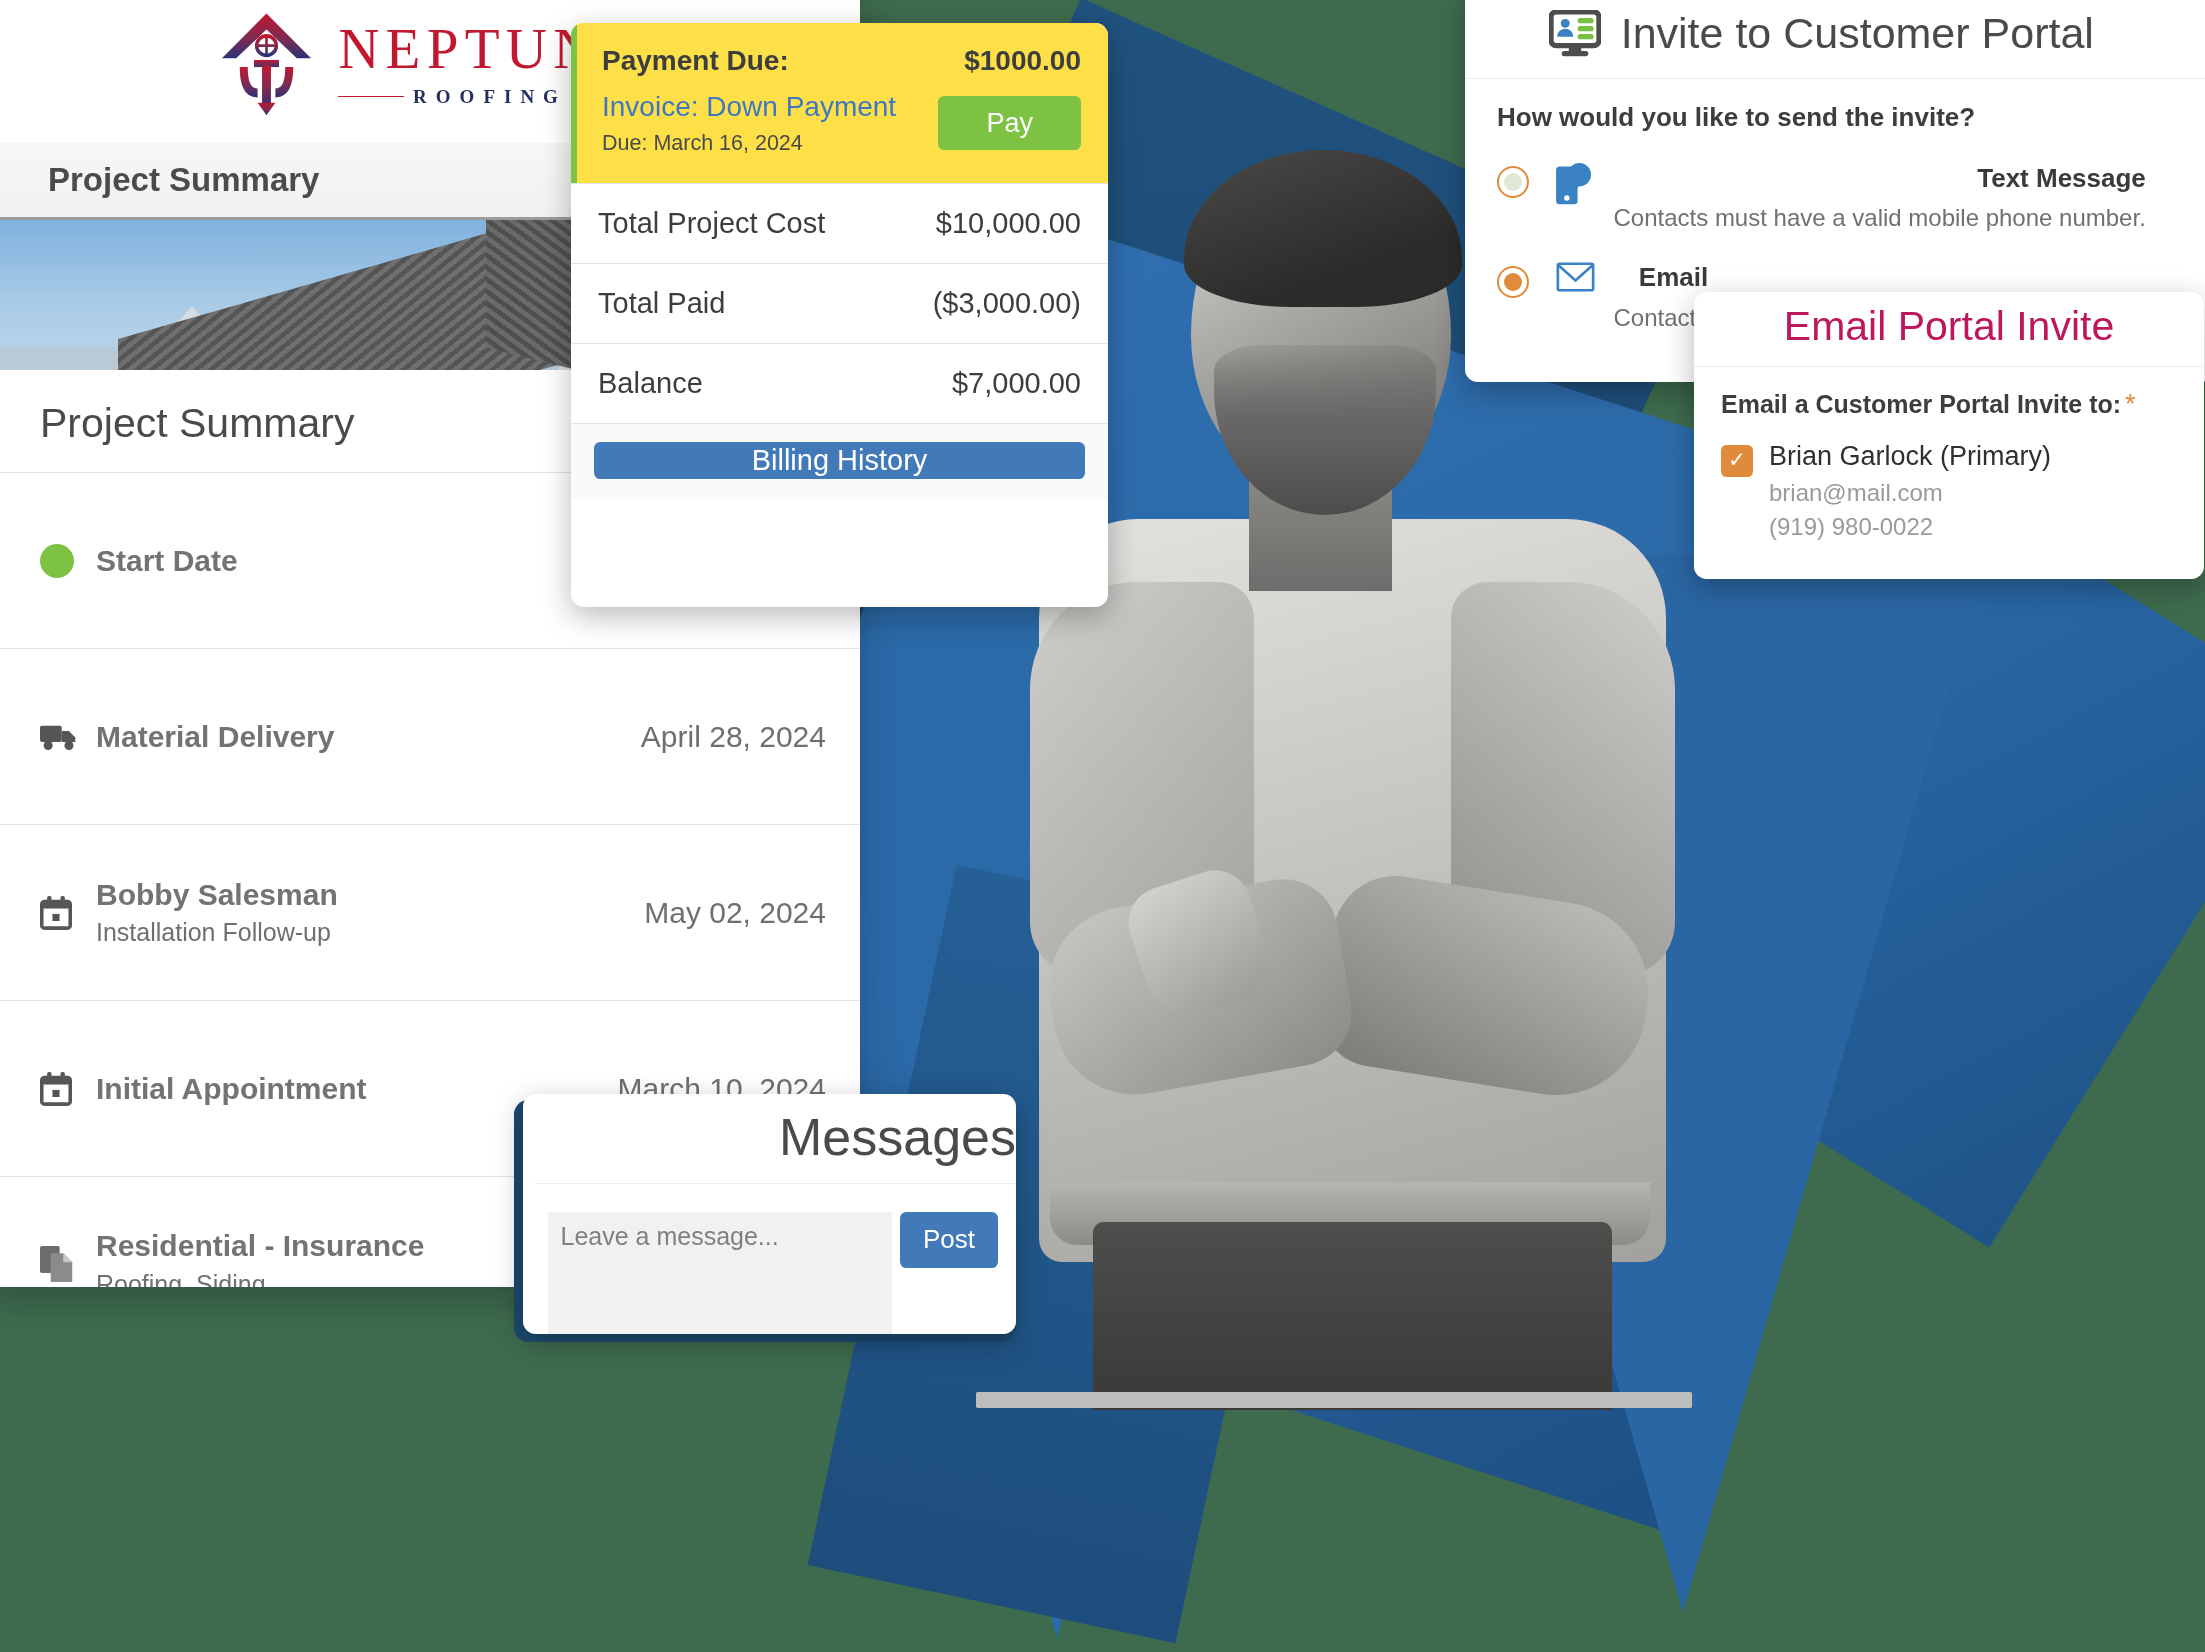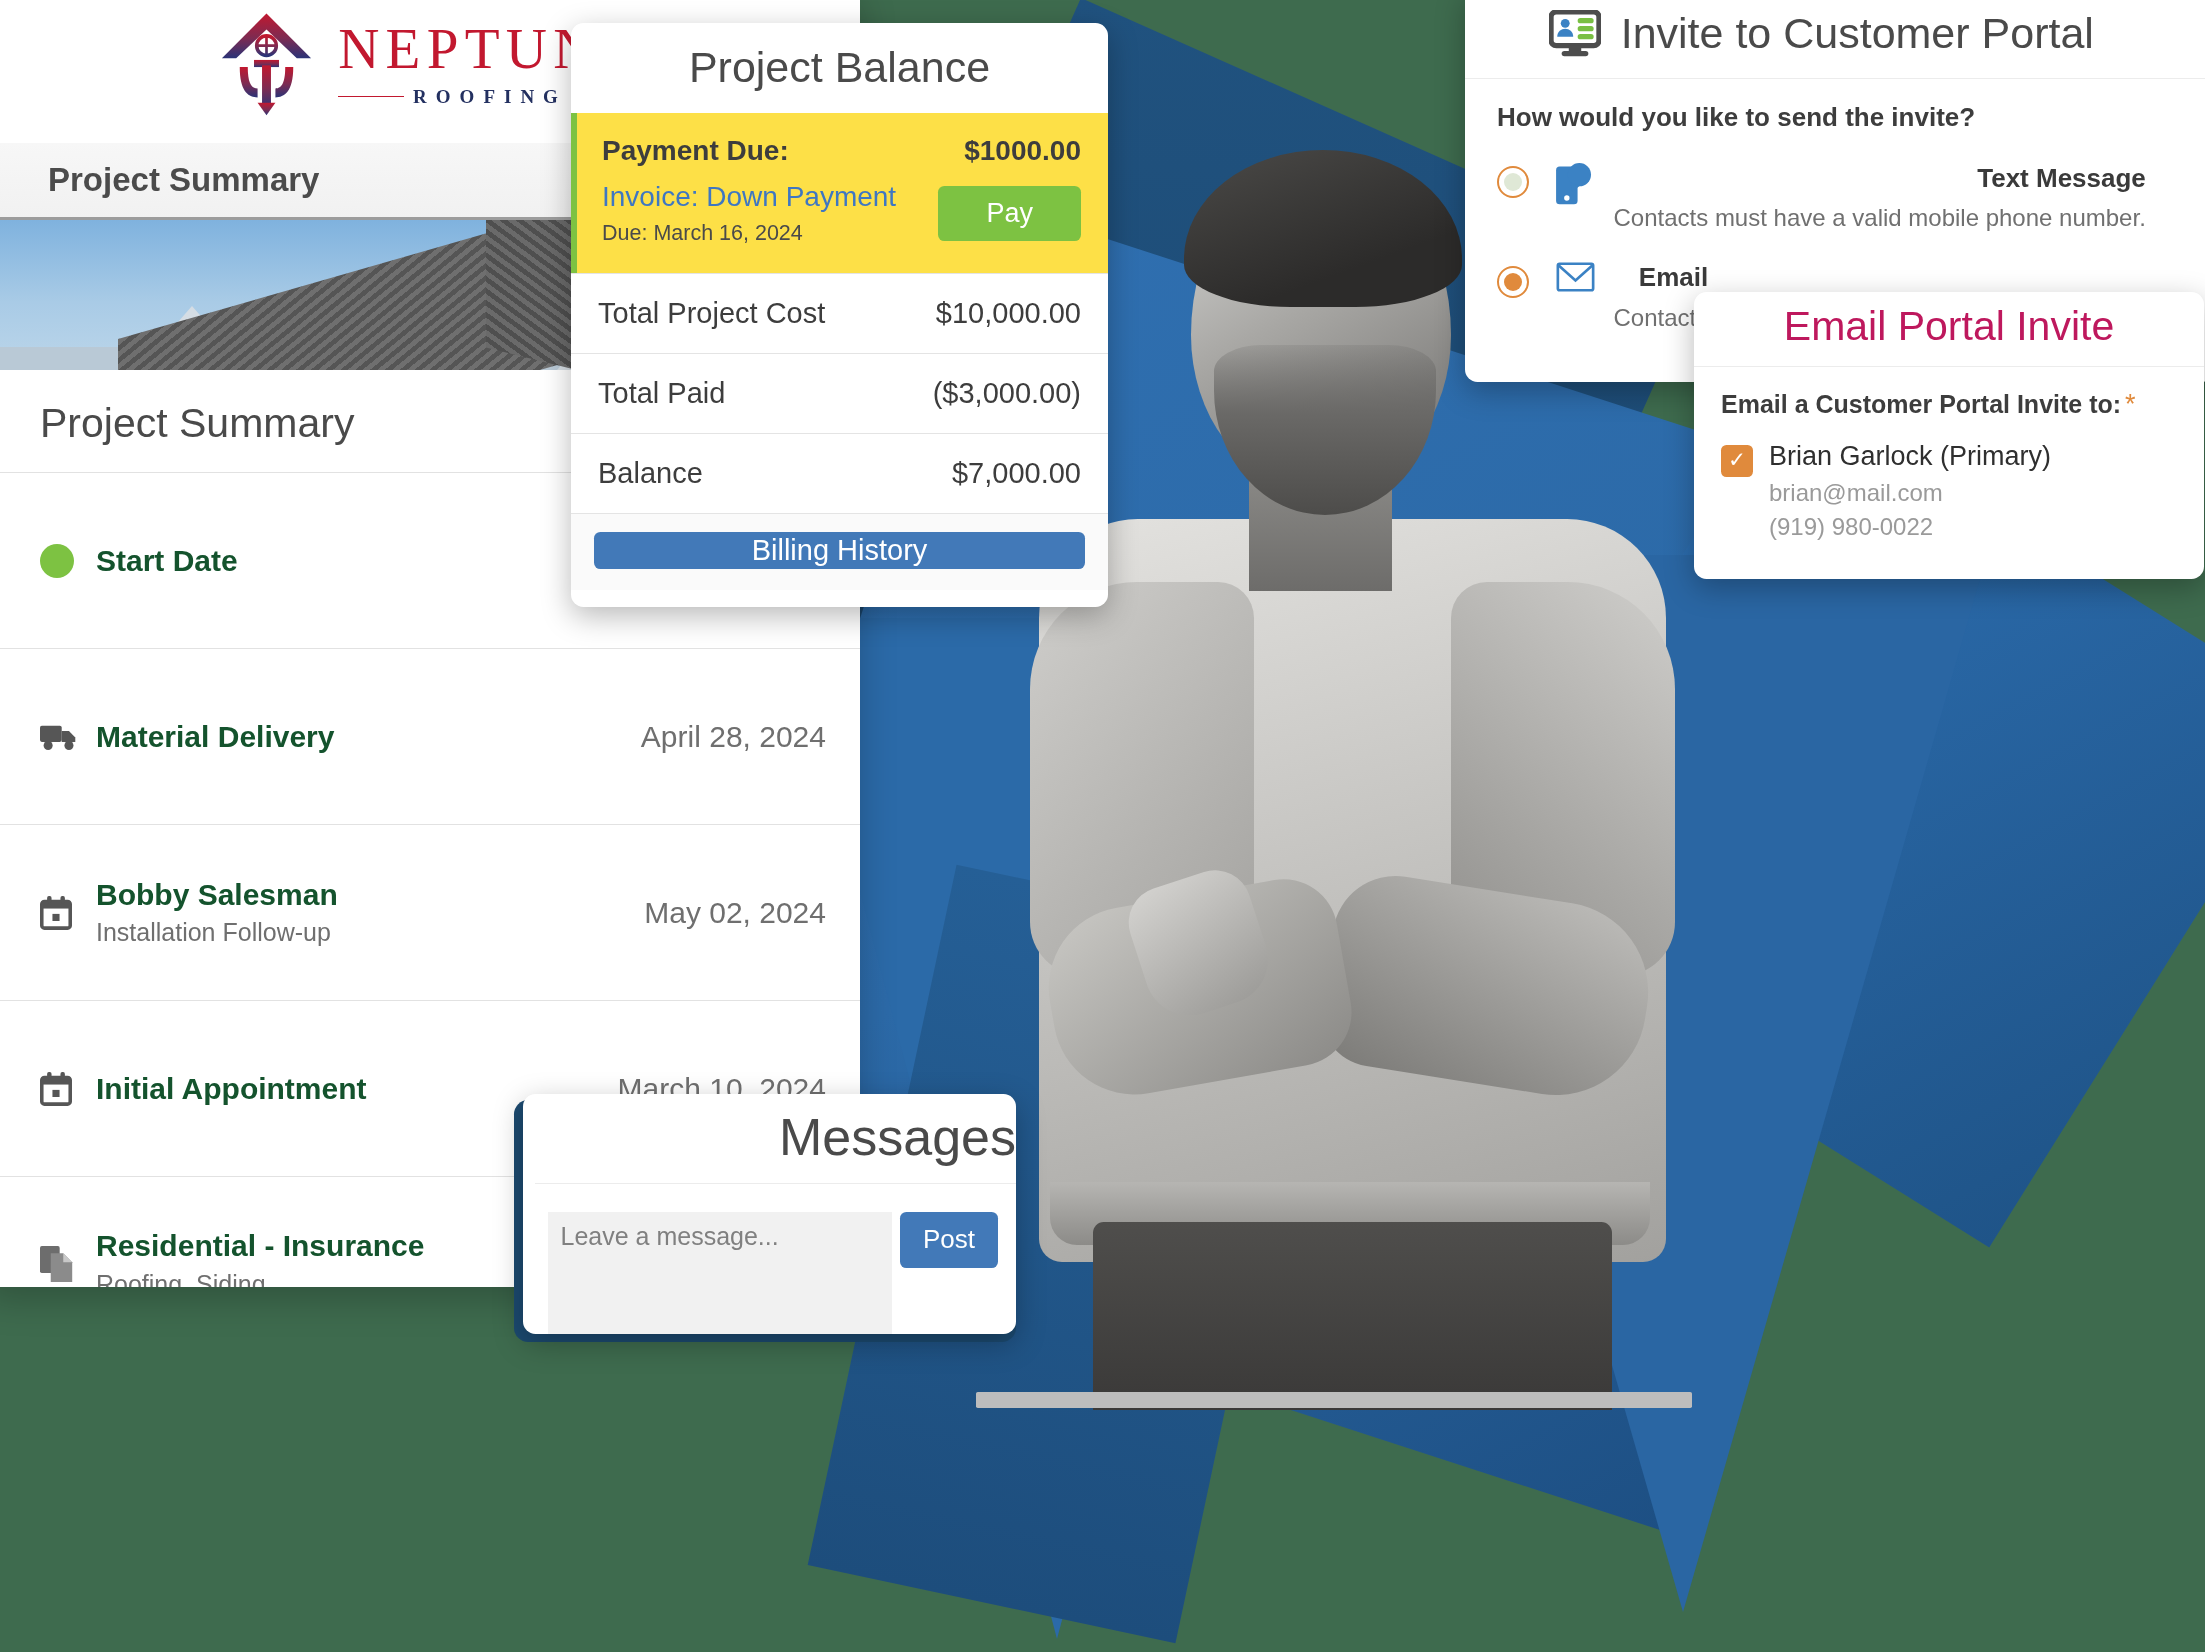--- a/index.html
+++ b/index.html
@@ -241,21 +241,21 @@
   .srow:last-child { border-bottom: 0.9px solid #e2e2e2; }
   .srow-icon {
     width: 56px; flex: none;
     display: flex; align-items: center; justify-content: flex-start;
   }
   .dot-green {
     width: 34px; height: 34px; border-radius: 50%;
     background: #7dc242;
   }
   .srow-main { flex: 1; }
-  .srow-title { font-size: 30px; font-weight: 700; color: #14532d; }
+  .srow-title { font-size: 30px; font-weight: 700; color: #737373; }
   .srow-sub { font-size: 25px; color: #6f6f6f; margin-top: 6.3px; }
   .srow-date { font-size: 30px; color: #6f6f6f; white-space: nowrap; }
 
   
   #balance-card {
     left: 571px; top: 23px;
     width: 537px; height: 584px;
     overflow: hidden;
   }
   .bal-title {
@@ -533,21 +533,20 @@
           <div class="srow-title">Residential - Insurance</div>
           <div class="srow-sub">Roofing, Siding</div>
         </div>
         <div class="srow-date"></div>
       </div>
 
     </div>
   </div>
 
   <div class="card" id="balance-card">
-    <div class="bal-title">Project Balance</div>
 
     <div class="bal-due">
       <div class="bal-due-row">
         <div class="bal-due-label">Payment Due:</div>
         <div class="bal-due-amt">$1000.00</div>
       </div>
       <div class="bal-inv-row">
         <div class="bal-inv-left">
           <div class="bal-inv-link">Invoice: Down Payment</div>
           <div class="bal-inv-due">Due: March 16, 2024</div>

